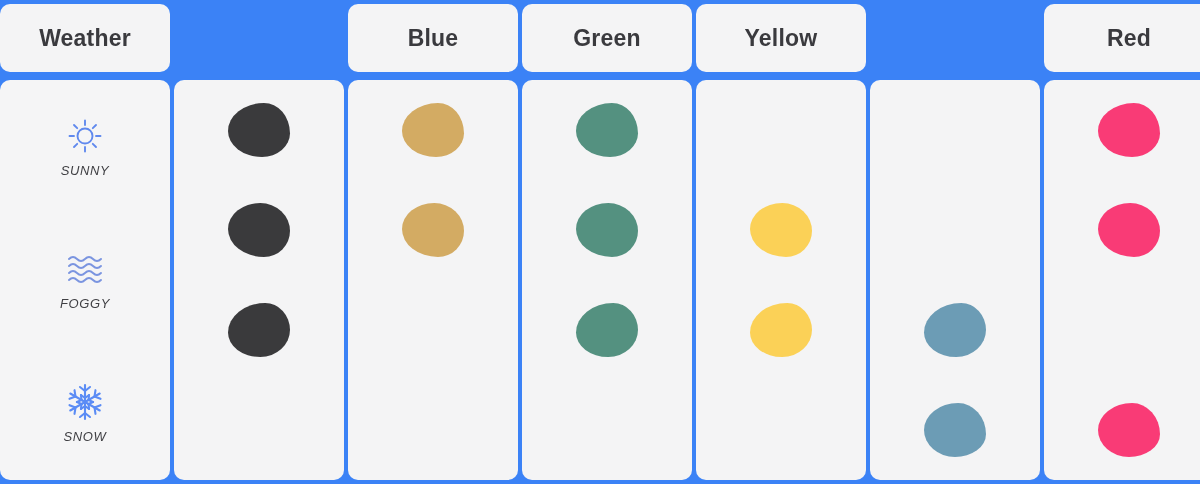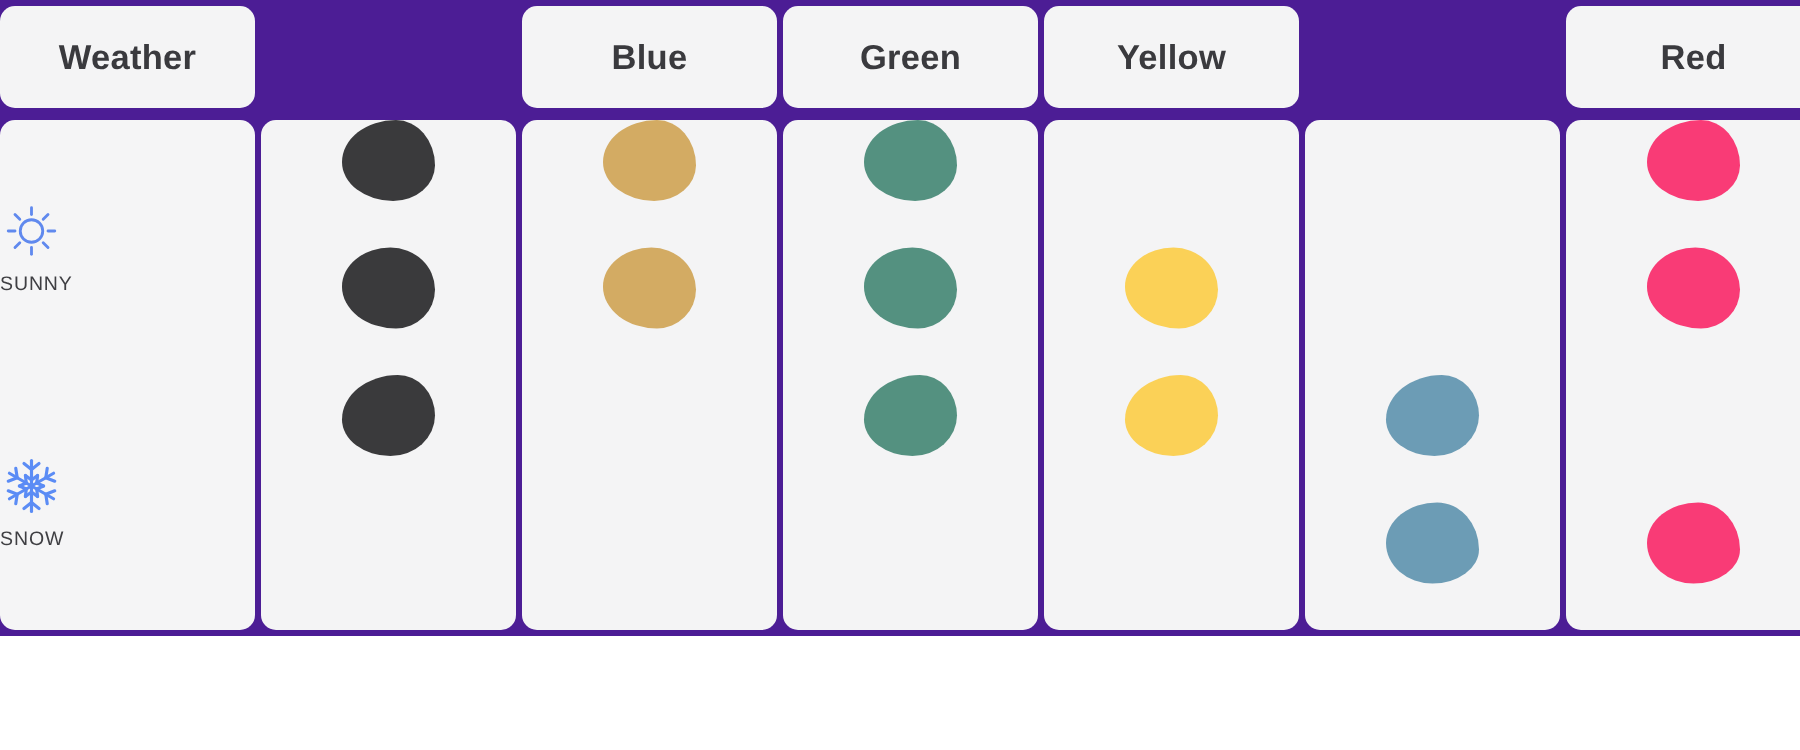--- a/index.html
+++ b/index.html
@@ -5,26 +5,26 @@
   * { margin:0; padding:0; box-sizing:border-box; }
 
   html, body {
     width:1200px; height:500px;
     background:#ffffff;
     font-family:"Liberation Sans", sans-serif;
     overflow:hidden;
   }
 
   #matrix {
-    width:1200px; height:424px;
+    width:1200px; height:484px;
     display:grid;
     grid-template-columns:170px 170px 170px 170px 170px 170px 170px;
     grid-template-rows:72px 8px 1fr;
     column-gap:4px;
-    background:#4c1d95;
+    background:#3b82f6;
   }
 
   
   .hdr {
     background:#f4f4f5;
     border-radius:10px;
     display:flex;
     align-items:center;
     justify-content:center;
     margin-top:4px;
@@ -44,22 +44,24 @@
     margin-bottom:4px;
     display:flex;
     flex-direction:column;
     position:relative;
   }
   .col.weather-col { background:#f5f5f6; }
 
   .cell {
     flex:1 1 0;
     display:flex;
+    align-items:center;
     justify-content:center;
     position:relative;
+    font-style:italic;
   }
 
   
   .wcell {
     flex-direction:column;
     gap:7px;
   }
   .wicon {
     width:42px; height:40px;
     display:flex; align-items:center; justify-content:center;
@@ -114,20 +116,33 @@
             <line x1="26.8" y1="26.8" x2="30" y2="30"></line>
             <line x1="30" y1="8" x2="26.8" y2="11.2"></line>
             <line x1="11.2" y1="26.8" x2="8" y2="30"></line>
           </g>
         </svg>
       </span>
       <span class="wlabel">SUNNY</span>
     </div>
 
 
+    <div class="cell wcell">
+      <span class="wicon">
+        <svg width="42" height="34" viewBox="0 0 42 34">
+          <g fill="none" stroke="#7b95e0" stroke-width="1.9" stroke-linecap="round">
+            <path d="M5 7 q4 -4 8 0 t8 0 t8 0 t8 0"></path>
+            <path d="M5 14 q4 -4 8 0 t8 0 t8 0 t8 0"></path>
+            <path d="M5 21 q4 -4 8 0 t8 0 t8 0 t8 0"></path>
+            <path d="M5 28 q4 -4 8 0 t8 0 t8 0 t8 0"></path>
+          </g>
+        </svg>
+      </span>
+      <span class="wlabel">FOGGY</span>
+    </div>
 
     <div class="cell wcell">
       <span class="wicon">
         <svg width="40" height="40" viewBox="0 0 40 40">
           <g stroke="#5b8cf5" stroke-width="2.1" stroke-linecap="round" fill="none">
             <g>
               <line x1="20" y1="3" x2="20" y2="37"></line>
               <line x1="20" y1="9" x2="15" y2="5"></line>
               <line x1="20" y1="9" x2="25" y2="5"></line>
               <line x1="20" y1="31" x2="15" y2="35"></line>

